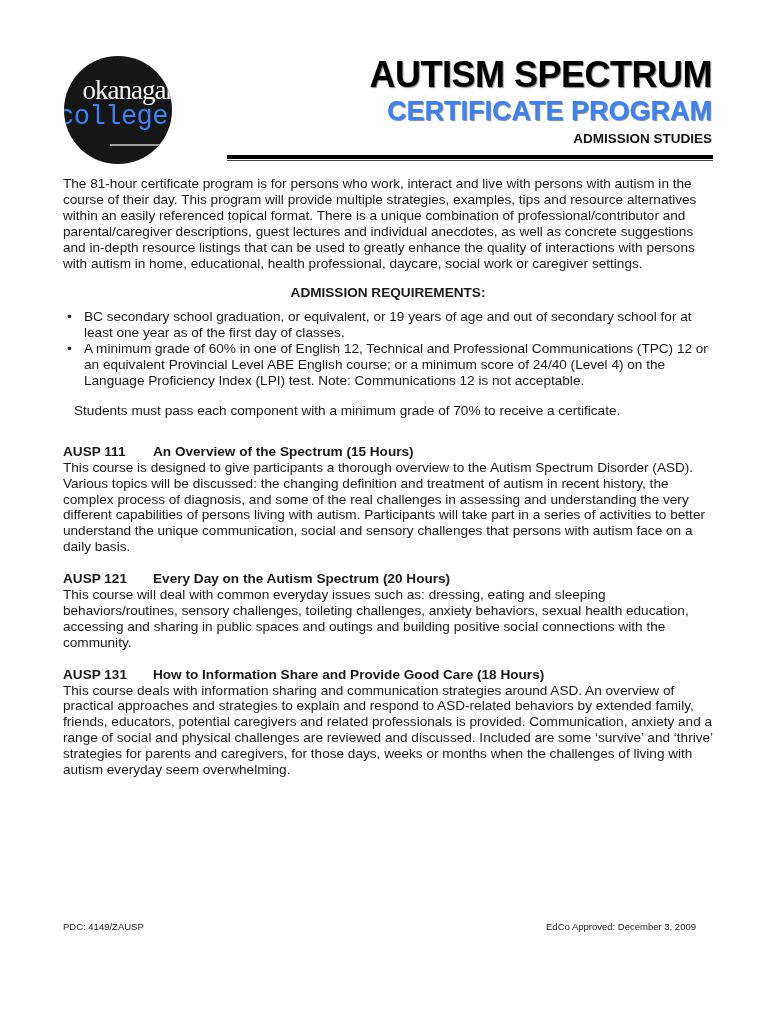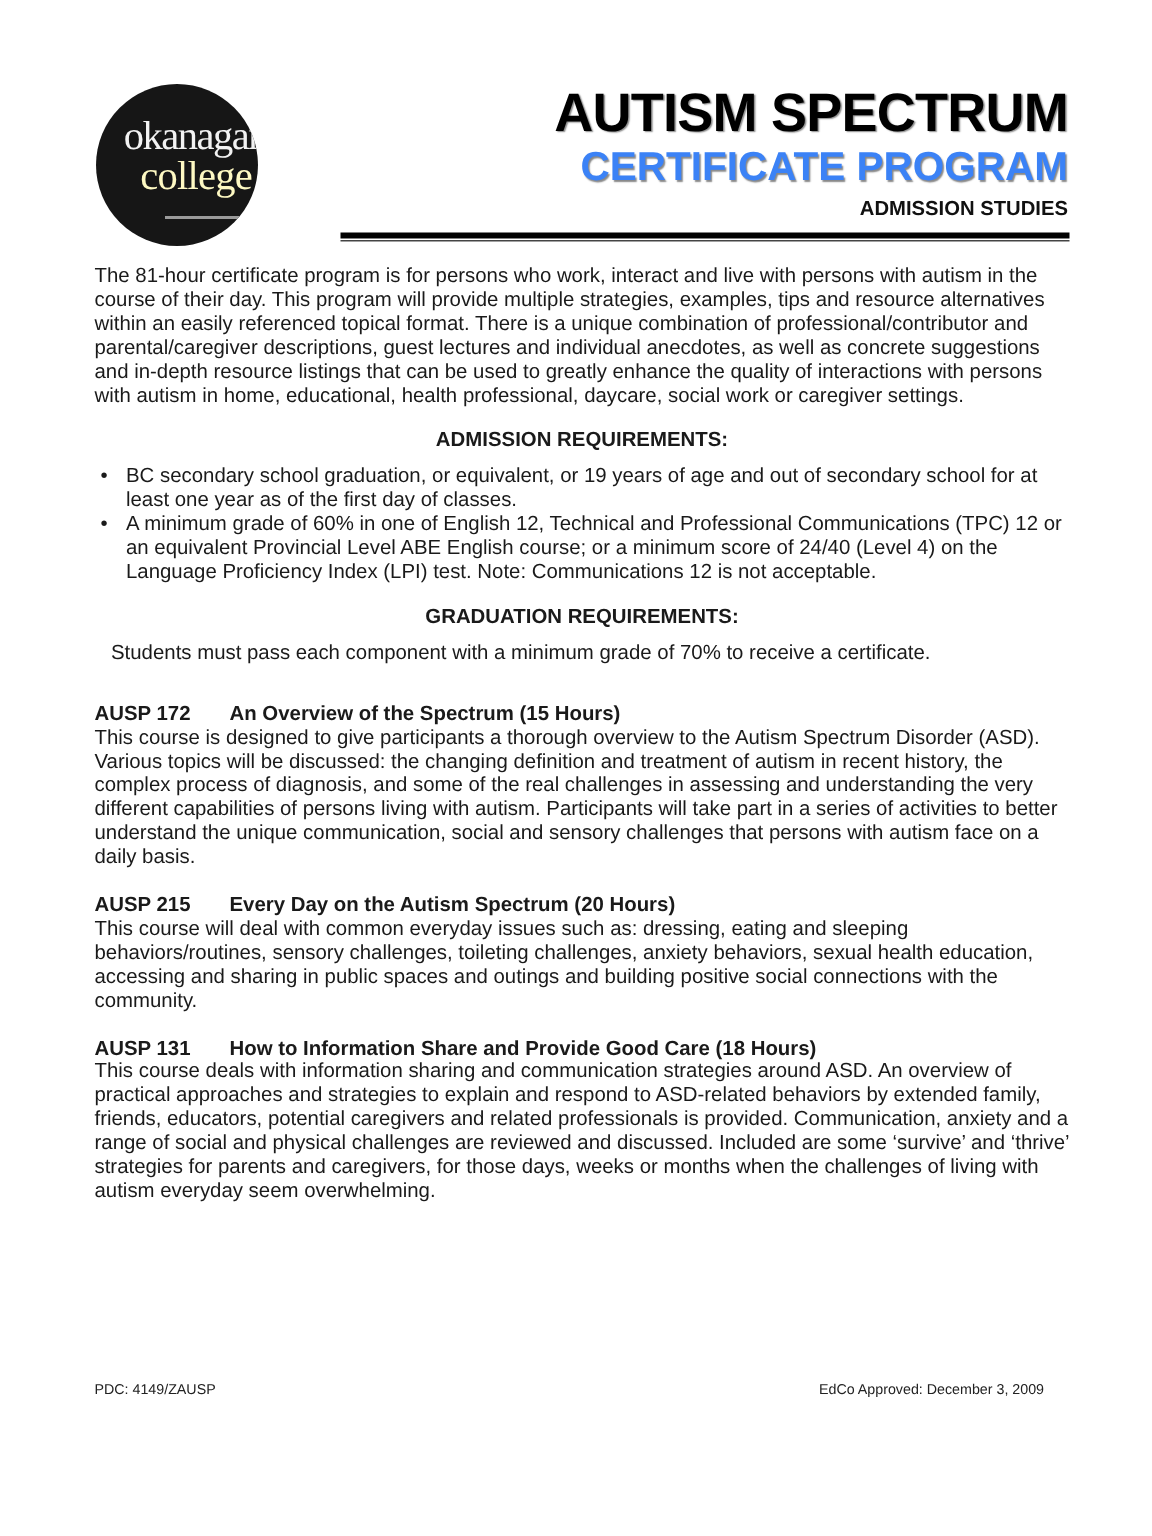--- a/index.html
+++ b/index.html
@@ -11,21 +11,21 @@
     position: absolute; left: 64px; top: 56px; width: 108px; height: 108px;
     border-radius: 50%; background: #161616; overflow: hidden;
   }
   .logo .l1 {
     position: absolute; left: -4px; top: 20px; width: 118px;
     font-family: "Liberation Serif", serif; color: #f2f2f2; font-size: 27px;
     letter-spacing: -1px; line-height: 28px; white-space: nowrap; text-align: right;
   }
   .logo .l2 {
     position: absolute; right: 4px; top: 47px;
-    font-family: Liberation Serif, serif; color: #fef9c3; font-size: 27px;
+    font-family: Liberation Mono, monospace; color: #3b82f6; font-size: 27px;
     letter-spacing: -0.5px; line-height: 28px; white-space: nowrap;
   }
   .logo .rule {
     position: absolute; left: 46px; top: 88px; width: 62px; height: 2px; background: #9a9a9a;
   }
   .title-block { position: absolute; right: 56px; top: 56px; text-align: right; }
   .title1 {
     font-size: 36px; font-weight: bold; letter-spacing: -0.5px; line-height: 38px;
     color: #000; text-shadow: 1px 1px 1px #888; margin-left: 20px;
   }
@@ -84,33 +84,32 @@
     <li>
       <span class="bullet">•</span>
       <span>BC secondary school graduation, or equivalent, or 19 years of age and out of secondary school for at least one year as of the first day of classes.</span>
     </li>
     <li>
       <span class="bullet">•</span>
       <span>A minimum grade of 60% in one of English 12, Technical and Professional Communications (TPC) 12 or an equivalent Provincial Level ABE English course; or a minimum score of 24/40 (Level 4) on the Language Proficiency Index (LPI) test.  Note: Communications 12 is not acceptable.</span>
     </li>
   </ul>
 
-  <p class="section-h">GRADUATION REQUIREMENTS:</p>
   <p class="grad-text">Students must pass each component with a minimum grade of 70% to receive a certificate.</p>
 
   <div class="course">
     <div class="course-h">
-      <span class="code">AUSP 172</span><span>An Overview of the Spectrum (15 Hours)</span>
+      <span class="code">AUSP 111</span><span>An Overview of the Spectrum (15 Hours)</span>
     </div>
     <p>This course is designed to give participants a thorough overview to the Autism Spectrum Disorder (ASD).  Various topics will be discussed: the changing definition and treatment of autism in recent history, the complex process of diagnosis, and some of the real challenges in assessing and understanding the very different capabilities of persons living with autism.  Participants will take part in a series of activities to better understand the unique communication, social and sensory challenges that persons with autism face on a daily basis.</p>
   </div>
 
   <div class="course">
     <div class="course-h">
-      <span class="code">AUSP 215</span><span>Every Day on the Autism Spectrum (20 Hours)</span>
+      <span class="code">AUSP 121</span><span>Every Day on the Autism Spectrum (20 Hours)</span>
     </div>
     <p>This course will deal with common everyday issues such as: dressing, eating and sleeping behaviors/routines, sensory challenges, toileting challenges, anxiety behaviors, sexual health education, accessing and sharing in public spaces and outings and building positive social connections with the community.</p>
   </div>
 
   <div class="course">
     <div class="course-h">
       <span class="code">AUSP 131</span><span>How to Information Share and Provide Good Care (18 Hours)</span>
     </div>
     <p>This course deals with information sharing and communication strategies around ASD.  An overview of practical approaches and strategies to explain and respond to ASD-related behaviors by extended family, friends, educators, potential caregivers and related professionals is provided.  Communication, anxiety and a range of social and physical challenges are reviewed and discussed.  Included are some ‘survive’ and ‘thrive’ strategies for parents and caregivers, for those days, weeks or months when the challenges of living with autism everyday seem overwhelming.</p>
   </div>

